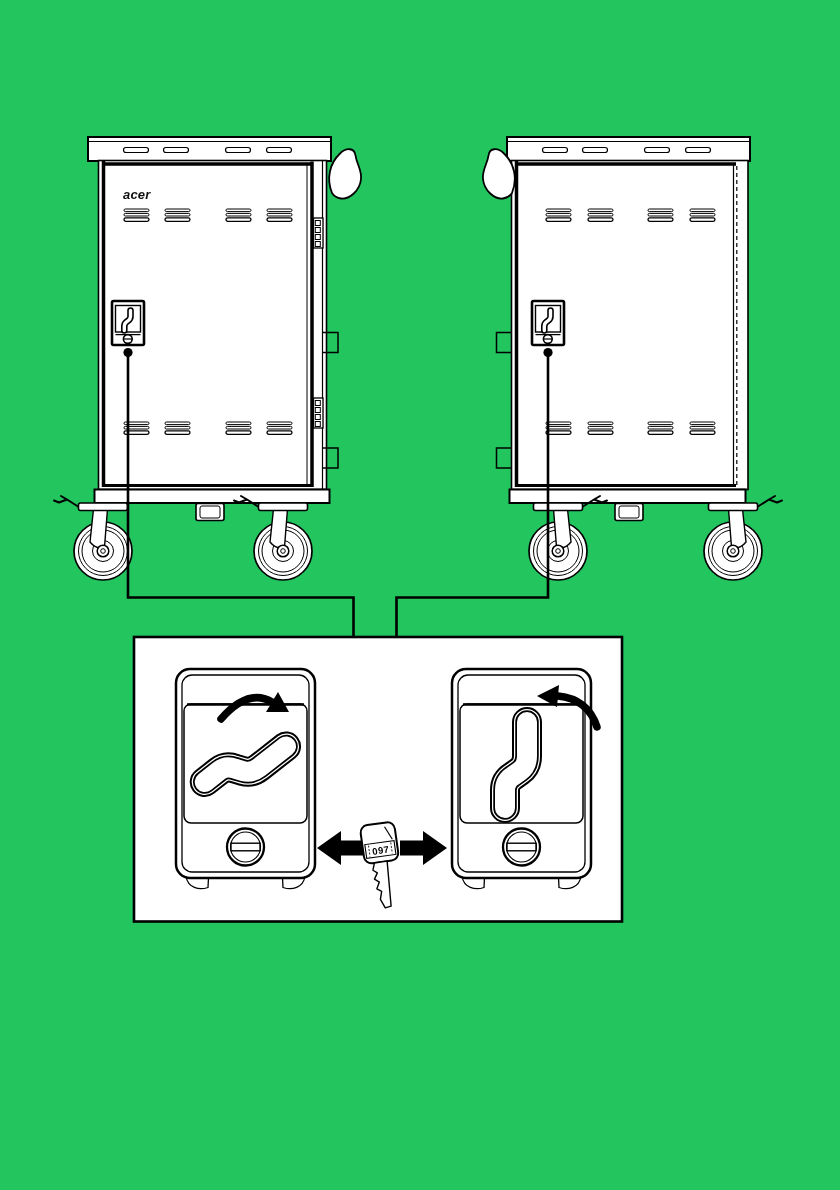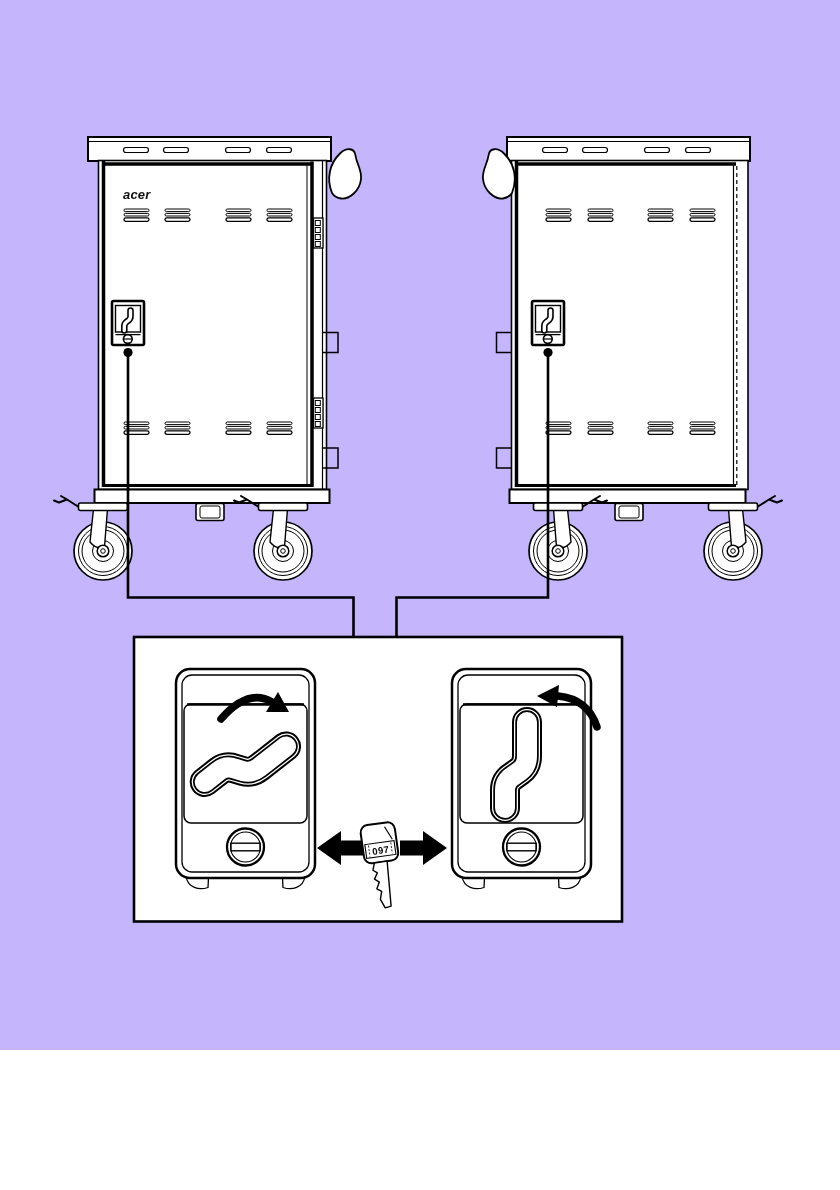--- a/index.html
+++ b/index.html
@@ -1,16 +1,16 @@
 <!DOCTYPE html>
 <html><head>
 <meta charset="utf-8">
 <style>
   html,body{margin:0;padding:0;background:#ffffff;}
-  .stage{position:relative;width:840px;height:1050px;background:#c4b5fd;overflow:hidden;
+  .stage{position:relative;width:840px;height:1190px;background:#22c55e;overflow:hidden;
          font-family:"Liberation Sans",sans-serif;}
   .stage svg{position:absolute;left:0;top:0;}
   text{font-family:"Liberation Sans",sans-serif;}
   .logo-text{font-style:italic;font-weight:700;font-size:13px;letter-spacing:.2px;fill:#111;}
   .key-text{font-weight:700;font-size:9.5px;letter-spacing:.4px;fill:#000;}
 </style>
 </head>
 <body>
 
 <div class="stage">

